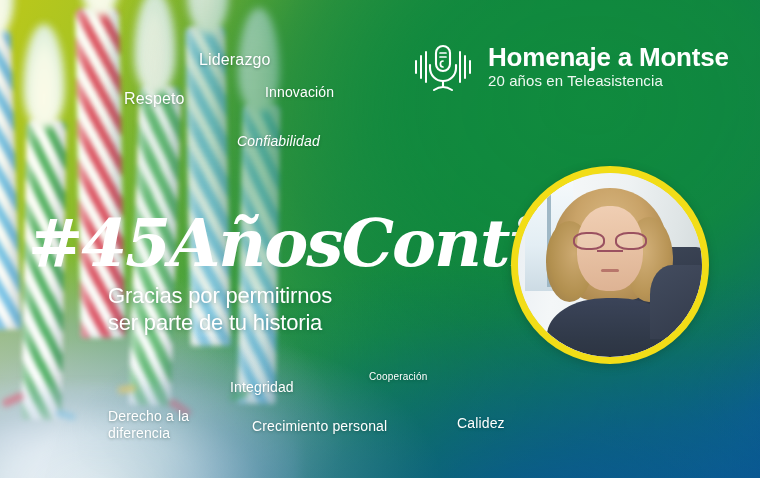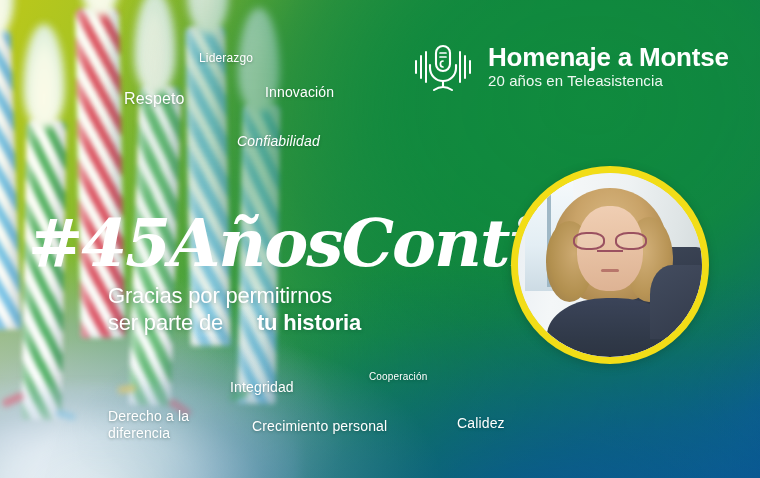--- a/index.html
+++ b/index.html
@@ -88,21 +88,21 @@
     font-style:italic;font-weight:bold;
     font-size:66px;fill:#ffffff;letter-spacing:-2px;
   }
 
   .tagline{
     position:absolute;left:108px;top:283px;
     color:#ffffff;font-size:22px;line-height:1.22;
     letter-spacing:-.2px;
     text-shadow:0 1px 4px rgba(0,50,40,.28);
   }
-  .tagline b{font-weight:bold;padding-left:28px;}
+  .tagline b{font-weight:normal;}
 
   
   .portrait{
     position:absolute;left:511px;top:166px;
     width:198px;height:198px;border-radius:50%;
     border:7px solid #f2dd17;
     overflow:hidden;
     box-shadow:0 2px 10px rgba(0,40,20,.25);
     background:#dfe7ec;
   }
@@ -205,21 +205,21 @@
       <text x="0" y="60">#45AñosContigo</text>
     </svg>
   </div>
 
   <div class="tagline">
     <div>Gracias por permitirnos</div>
     <div><span>ser parte de </span><b>tu historia</b></div>
   </div>
 
   <div id="value-words">
-      <div class="word" style="left: 199px; top: 51px; font-size: 12px;">Liderazgo</div>
+      <div class="word" style="left: 199px; top: 51px; font-size: 16px;">Liderazgo</div>
       <div class="word" style="left: 124px; top: 90px; font-size: 16px;">Respeto</div>
       <div class="word" style="left: 265px; top: 84px; font-size: 14px;">Innovación</div>
       <div class="word" style="left: 237px; top: 133px; font-size: 14px; font-style: italic;">Confiabilidad</div>
       <div class="word" style="left: 230px; top: 371px; font-size: 14px; margin-top: 8px;">Integridad</div>
       <div class="word" style="left: 369px; top: 371px; font-size: 10px;">Cooperación</div>
       <div class="word" style="left: 108px; top: 408px; font-size: 14px;">Derecho a la
 diferencia</div>
       <div class="word" style="left: 252px; top: 418px; font-size: 14px;">Crecimiento personal</div>
       <div class="word" style="left: 457px; top: 415px; font-size: 14px;">Calidez</div>
     </div>

